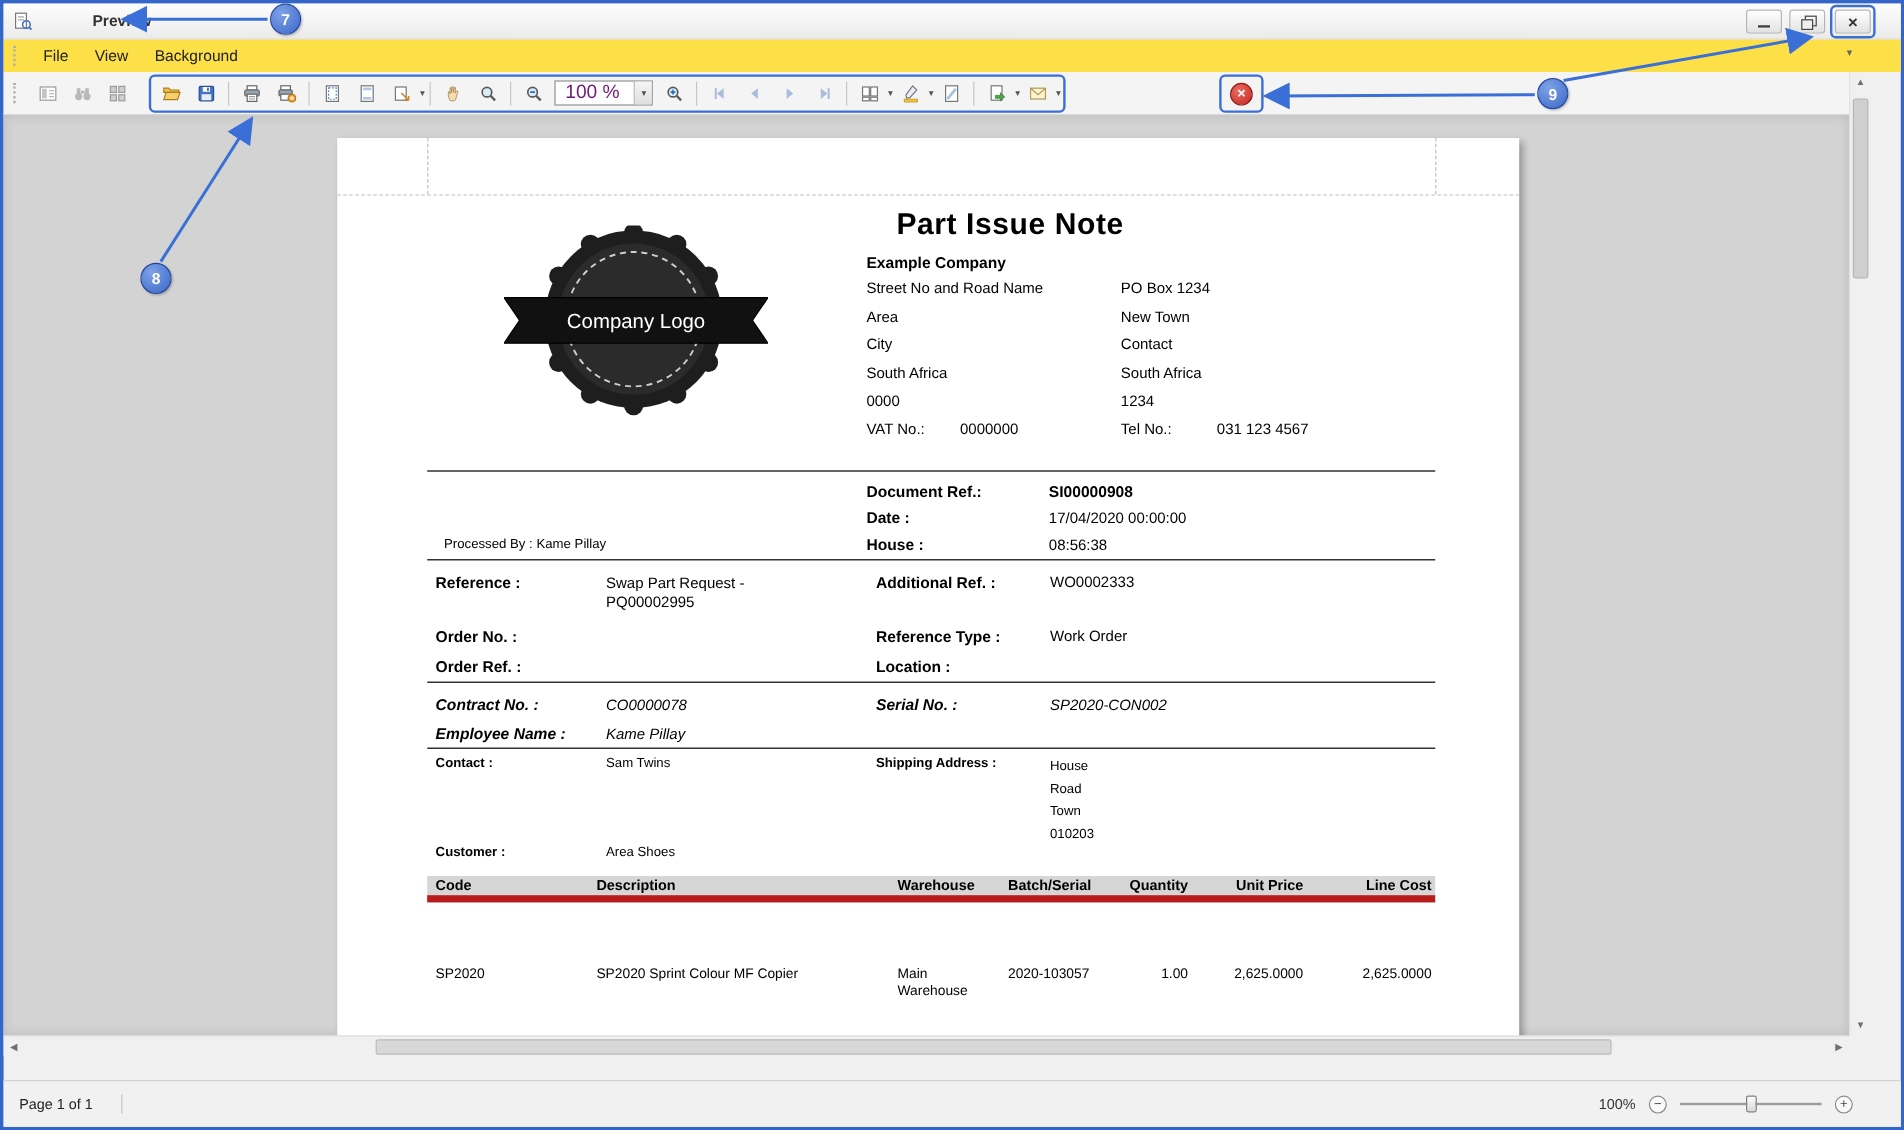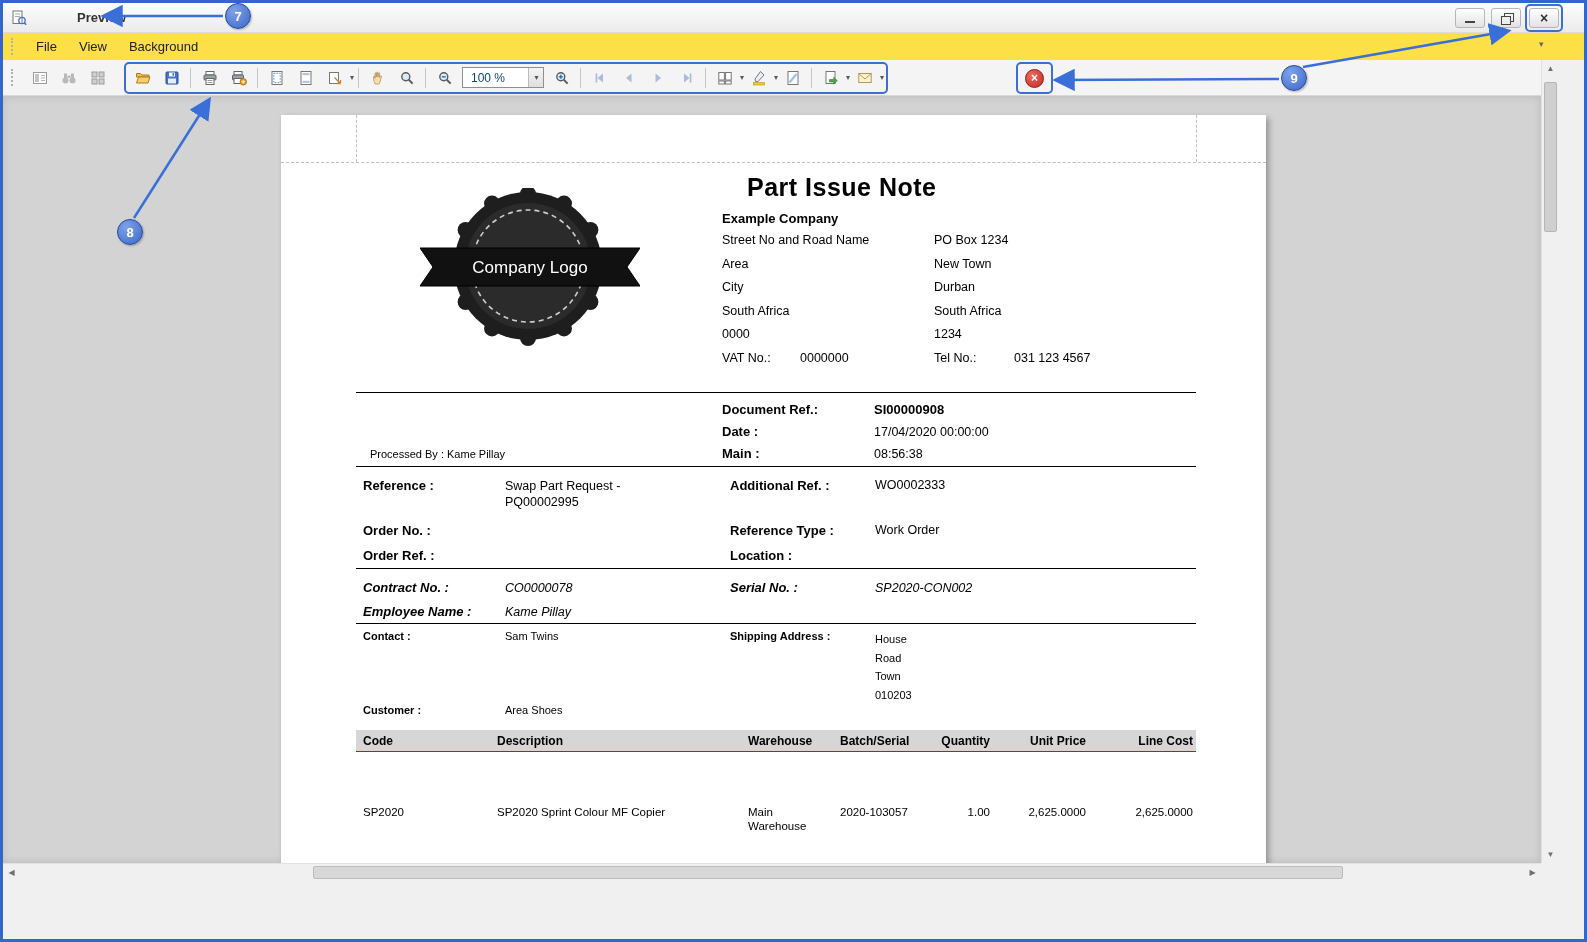--- a/index.html
+++ b/index.html
@@ -34,21 +34,21 @@
   .toolbar { position:absolute; left:0; top:57px; width:1538px; height:36px; background:#f4f4f4;
     border-bottom:1px solid #d8d8d8; display:flex; align-items:center; padding-left:8px; }
   .tbtn { width:29px; height:26px; display:flex; align-items:center; justify-content:center; border-radius:3px; flex:none; }
   .tsep { width:1px; height:20px; background:#c6c6c6; margin:0 4px; flex:none; }
   .dd { font-size:8px; color:#555; margin-left:1px; flex:none; }
   .anno-box { border:2px solid #3a6fd8; border-radius:5px; display:flex; align-items:center;
     padding:1px 2px; margin-left:12px; height:32px; }
   .anno-redx { position:absolute; left:1013px; top:2px; margin-left:0; }
   .zoom-combo { display:flex; align-items:center; width:82px; height:21px; border:1px solid #8f8f8f;
     background:#fff; margin:0 3px; flex:none; }
-  .zoom-combo .zc-text { flex:1; font-size:12px; padding-left:8px; color:#0c4a6e; }
+  .zoom-combo .zc-text { flex:1; font-size:16px; padding-left:8px; color:#701a75; }
   .zoom-combo .zc-btn { width:15px; height:100%; border-left:1px solid #bbb; background:linear-gradient(#f5f5f5,#dfdfdf);
     display:flex; align-items:center; justify-content:center; }
   .redx { width:19px; height:19px; border-radius:50%; background:radial-gradient(circle at 35% 30%, #ea6a60, #c52a22);
     border:1px solid #8e1b15; color:#fff; font-size:12px; font-weight:bold;
     display:flex; align-items:center; justify-content:center; }
   .toolbar-overflow { position:absolute; left:1058px; top:13px; font-size:9px; color:#666; }
 
   
   .preview { position:absolute; left:0; top:93px; width:1538px; height:767px; background:#d3d3d3;
     box-shadow:inset 0 0 10px rgba(0,0,0,.12); overflow:hidden; }
@@ -84,21 +84,21 @@
   .contract-sec .frow { line-height:24px;font-style:italic; }
 
   .contact-sec { position:relative; height:106px; padding-top:6px; font-size:11px; }
   .contact-grid { display:grid; grid-template-columns:149px 218px 152px 1fr; }
   .contact-grid .slbl { font-weight:bold; padding-left:7px; }
   .contact-grid div { line-height:18px; }
   .ship-lines div { line-height:18.5px; }
 
   .items-table { width:840px; }
   .thead, .trow { display:grid; grid-template-columns:134px 251px 92px 103px 57px 96px 107px; }
-  .thead { background:#d6d6d6; height:22px; align-items:center; border-bottom:1px solid #b91c1c;
+  .thead { background:#d6d6d6; height:22px; align-items:center; border-bottom:6px solid #b91c1c;
     font-size:12px; font-weight:bold; }
   .thead span, .trow span { padding-left:7px; }
   .thead .num, .trow .num { text-align:right; padding-right:3px; padding-left:0; }
   .trow { font-size:11.5px; padding-top:9px; line-height:14px;margin-top:44px; }
 
   
   .vscroll { position:absolute; left:1538px; top:57px; width:17px; height:803px; background:#f0f0f0; border-left:1px solid #e0e0e0; }
   .vthumb { position:absolute; left:2px; top:22px; width:13px; height:150px; background:#cfcfcf; border:1px solid #b5b5b5; border-radius:2px; }
   .sb-arrow { position:absolute; width:17px; height:17px; display:flex; align-items:center; justify-content:center;
     font-size:8px; color:#6f6f6f; }
@@ -397,21 +397,21 @@
             <div class="addr-row">
                 <span>Street No and Road Name</span>
                 <span>PO Box 1234</span>
               </div>
             <div class="addr-row">
                 <span>Area</span>
                 <span>New Town</span>
               </div>
             <div class="addr-row">
                 <span>City</span>
-                <span>Durban</span>
+                <span>Contact</span>
               </div>
             <div class="addr-row">
                 <span>South Africa</span>
                 <span>South Africa</span>
               </div>
             <div class="addr-row">
                 <span>0000</span>
                 <span>1234</span>
               </div>
             <div class="reg-row">
@@ -428,21 +428,21 @@
           <div class="docref-block">
             <div class="docref-row">
                 <span class="lbl">Document Ref.:</span>
                 <span class="lbl">SI00000908</span>
               </div>
             <div class="docref-row">
                 <span class="lbl">Date :</span>
                 <span>17/04/2020 00:00:00</span>
               </div>
             <div class="docref-row">
-                <span class="lbl">Main :</span>
+                <span class="lbl">House :</span>
                 <span>08:56:38</span>
               </div>
           </div>
           <div class="processed-by">Processed By : Kame Pillay</div>
         </div>
         <hr>
 
         <div class="ref-sec">
           <div class="fields-grid row1">
             <span class="lbl">Reference :</span>
@@ -531,20 +531,34 @@
     <div class="vthumb"></div>
     <span class="sb-arrow" style="bottom:0;">▼</span>
   </div>
   <div class="hscroll">
     <span class="sb-arrow" style="left:0;">◀</span>
     <div class="hthumb"></div>
     <span class="sb-arrow" style="right:0;">▶</span>
   </div>
   <div class="sb-corner"></div>
 
+  <div class="statusbar">
+    <span class="page-info">Page 1 of 1</span>
+    <span class="sb-sep"></span>
+    <div class="zoom-cluster">
+      <span class="zoom-pct">100%</span>
+      <span class="zbtn">−</span>
+      <div class="slider">
+        <div class="track"></div>
+        <div class="tick"></div>
+        <div class="thumb"></div>
+      </div>
+      <span class="zbtn">+</span>
+    </div>
+  </div>
 
 </div>
 
 <svg class="overlay" width="1587" height="942">
   <defs>
     <marker id="ah" markerWidth="9" markerHeight="9" refX="7.5" refY="4.5" orient="auto">
       <path d="M0,0 L9,4.5 L0,9 z" fill="#3a6fd8"></path>
     </marker>
   </defs>
   <line x1="223" y1="16" x2="104" y2="16" stroke="#3a6fd8" stroke-width="2.5" marker-end="url(#ah)"></line>

